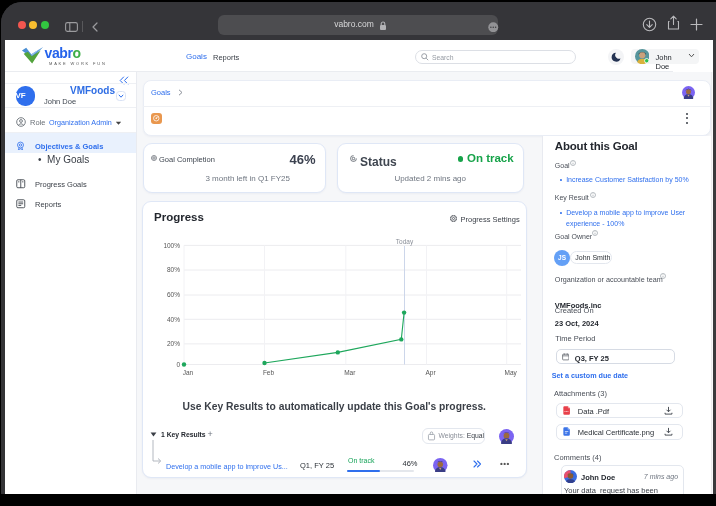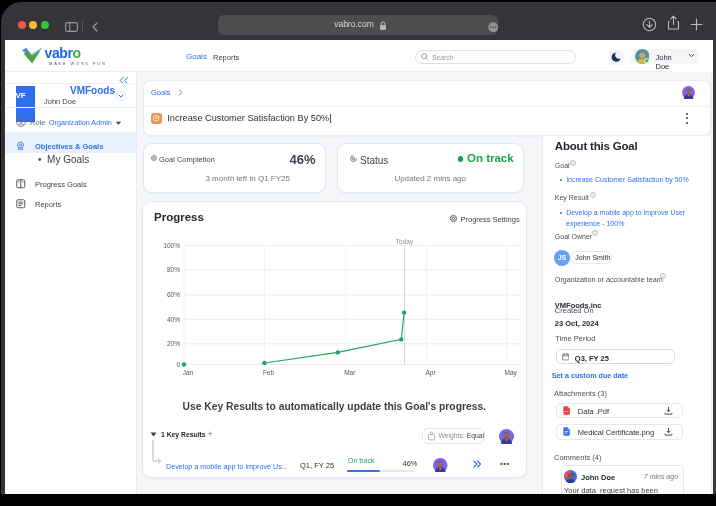--- a/index.html
+++ b/index.html
@@ -100,21 +100,21 @@
       <svg class="abs" style="left:683px;top:13px;" width="7" height="5" viewBox="0 0 7 5">
         <path d="M1 1 L3.5 3.8 L6 1" fill="none" stroke="#555" stroke-width="1"></path>
       </svg>
     </div>
     <div id="sidebar">
 
       <svg class="abs" style="left:113.5px;top:3.5px;" width="10" height="9" viewBox="0 0 10 9">
         <path d="M4.6 1 L1.2 4.5 L4.6 8 M8.8 1 L5.4 4.5 L8.8 8" fill="none" stroke="#2f6fed" stroke-width="1" stroke-linecap="round" stroke-linejoin="round"></path>
       </svg>
       <div class="abs" style="left:0;top:11px;width:131px;height:1px;background:#eef0f4;"></div>
-      <div class="abs" style="left:10.5px;top:14px;width:19px;height:36px;border-radius:0;background:#2f6fed;color:#fff;font-size:8px;font-weight:bold;line-height:19px;">VF</div>
+      <div class="abs" style="left:10.5px;top:14px;width:19px;height:20px;border-radius:9px;background:#2f6fed;color:#fff;font-size:8px;font-weight:bold;line-height:19px;">VF</div>
       <div class="abs" style="left:39px;top:12.5px;font-size:10px;font-weight:bold;color:#2e6de4;margin-left:26px;">VMFoods</div>
       <div class="abs" style="left:39px;top:25px;font-size:7.5px;color:#3f4650;">John Doe</div>
       <div class="abs" style="left:110.5px;top:19px;width:10px;height:10px;border:1px solid #d9e2f5;border-radius:3.5px;background:#fff;"></div>
       <svg class="abs" style="left:112.5px;top:22px;" width="6" height="4.5" viewBox="0 0 6 4.5">
         <path d="M0.8 0.8 L3 3.2 L5.2 0.8" fill="none" stroke="#2f6fed" stroke-width="1"></path>
       </svg>
       <div class="abs" style="left:0;top:35.3px;width:131px;height:1px;background:#eef0f4;"></div>
 
       <svg class="abs" style="left:11px;top:45px;" width="10" height="10" viewBox="0 0 10 10">
         <circle cx="5" cy="5" r="4.3" fill="none" stroke="#6a7077" stroke-width="0.9"></circle>
@@ -168,40 +168,39 @@
         <path d="M2 12.4 A5.2 5.2 0 0 1 12 12.4 L12 14 L2 14 Z" fill="#3a3d85"></path>
         <path d="M5.8 9.5 L7 11.5 L8.2 9.5 Z" fill="#c9a07a"></path>
       </svg>
       <div class="abs" style="left:6px;top:34px;width:568.5px;height:1px;background:#eef0f4;"></div>
       <div class="abs" style="left:14.5px;top:41px;width:10.5px;height:10.5px;border-radius:3px;background:#e9974e;"></div>
       <svg class="abs" style="left:16.5px;top:43px;" width="6.5" height="6.5" viewBox="0 0 10 10">
         <circle cx="5" cy="5" r="4.2" fill="none" stroke="#fff" stroke-width="1.2"></circle>
         <path d="M5 5 L7.6 2.4" stroke="#fff" stroke-width="1.2"></path>
         <circle cx="5" cy="5" r="1.1" fill="#fff"></circle>
       </svg>
-      <div class="abs" style="left:30.8px;top:41px;font-size:9.2px;color:#2b3036;white-space:nowrap;">Increase Customer Satisfaction By 50%<span style="color:#111;">|</span></div>
       <div class="abs" style="left:549.5px;top:40.5px;width:2px;height:2px;border-radius:50%;background:#3a3f47;"></div>
       <div class="abs" style="left:549.5px;top:45px;width:2px;height:2px;border-radius:50%;background:#3a3f47;"></div>
       <div class="abs" style="left:549.5px;top:49.5px;width:2px;height:2px;border-radius:50%;background:#3a3f47;"></div>
 
       <div class="card" style="left:6.2px;top:70.7px;width:183px;height:50.3px;"></div>
       <svg class="abs" style="left:14.5px;top:82.8px;" width="6" height="6" viewBox="0 0 10 10">
         <circle cx="5" cy="5" r="4.2" fill="none" stroke="#3f4650" stroke-width="1"></circle>
         <circle cx="5" cy="5" r="2" fill="none" stroke="#3f4650" stroke-width="1"></circle>
       </svg>
       <div class="abs" style="left:22.5px;top:82.5px;font-size:7.5px;color:#3f4650;">Goal Completion</div>
       <div class="abs" style="left:96px;top:79.5px;width:83px;text-align:right;font-size:13px;font-weight:bold;color:#3c4250;">46%</div>
       <div class="abs" style="left:6.2px;top:102px;width:210px;text-align:center;font-size:8px;color:#6f7680;">3 month left in Q1 FY25</div>
 
       <div class="card" style="left:200.3px;top:70.7px;width:186.8px;height:50.3px;"></div>
       <svg class="abs" style="left:213px;top:82.5px;" width="7" height="7" viewBox="0 0 10 10">
         <path d="M5 0.8 A4.2 4.2 0 1 0 9.2 5" fill="none" stroke="#3f4650" stroke-width="1"></path>
         <circle cx="5" cy="5" r="1.8" fill="none" stroke="#3f4650" stroke-width="1"></circle>
       </svg>
-      <div class="abs" style="left:223.5px;top:82.5px;font-size:10px;color:#3f4650;">Status</div>
+      <div class="abs" style="left:223.5px;top:82.5px;font-size:12px;color:#3f4650;font-weight:bold;">Status</div>
       <div class="abs" style="left:321px;top:84px;width:5.5px;height:5.5px;border-radius:50%;background:#17a34a;"></div>
       <div class="abs" style="left:330.5px;top:79.5px;font-size:11.5px;font-weight:bold;color:#17a34a;">On track</div>
       <div class="abs" style="left:200.3px;top:101.5px;width:186.8px;text-align:center;font-size:8px;color:#6f7680;">Updated 2 mins ago</div>
 
       <div class="card" style="left:5.5px;top:128.5px;width:384.5px;height:277px;"></div>
       <div class="abs" style="left:17.5px;top:139px;font-size:11.5px;font-weight:bold;color:#23272e;">Progress</div>
       <svg class="abs" style="left:312px;top:142px;" width="9" height="9" viewBox="0 0 10 10">
         <circle cx="5" cy="5" r="1.2" fill="none" stroke="#3a3f47" stroke-width="0.8"></circle>
         <circle cx="5" cy="5" r="3.1" fill="none" stroke="#3a3f47" stroke-width="0.8"></circle>
         <path d="M7.87 6.18 L8.79 6.56 M6.19 7.86 L6.58 8.78 M3.82 7.87 L3.44 8.79 M2.14 6.19 L1.22 6.58 M2.13 3.82 L1.21 3.44 M3.81 2.14 L3.42 1.22 M6.18 2.13 L6.56 1.21 M7.86 3.81 L8.78 3.42" stroke="#3a3f47" stroke-width="0.9"></path>

